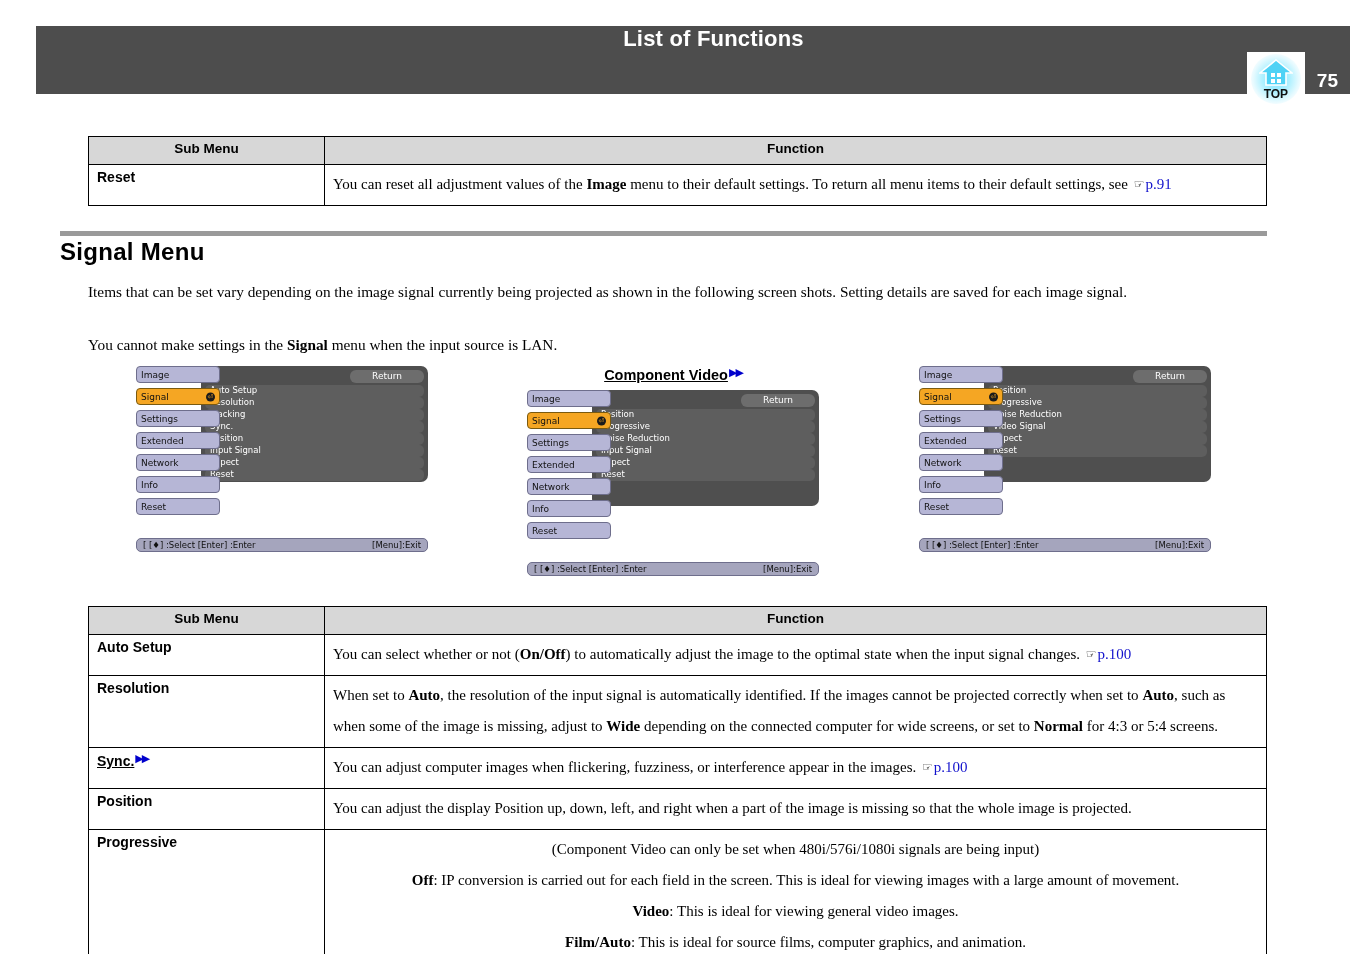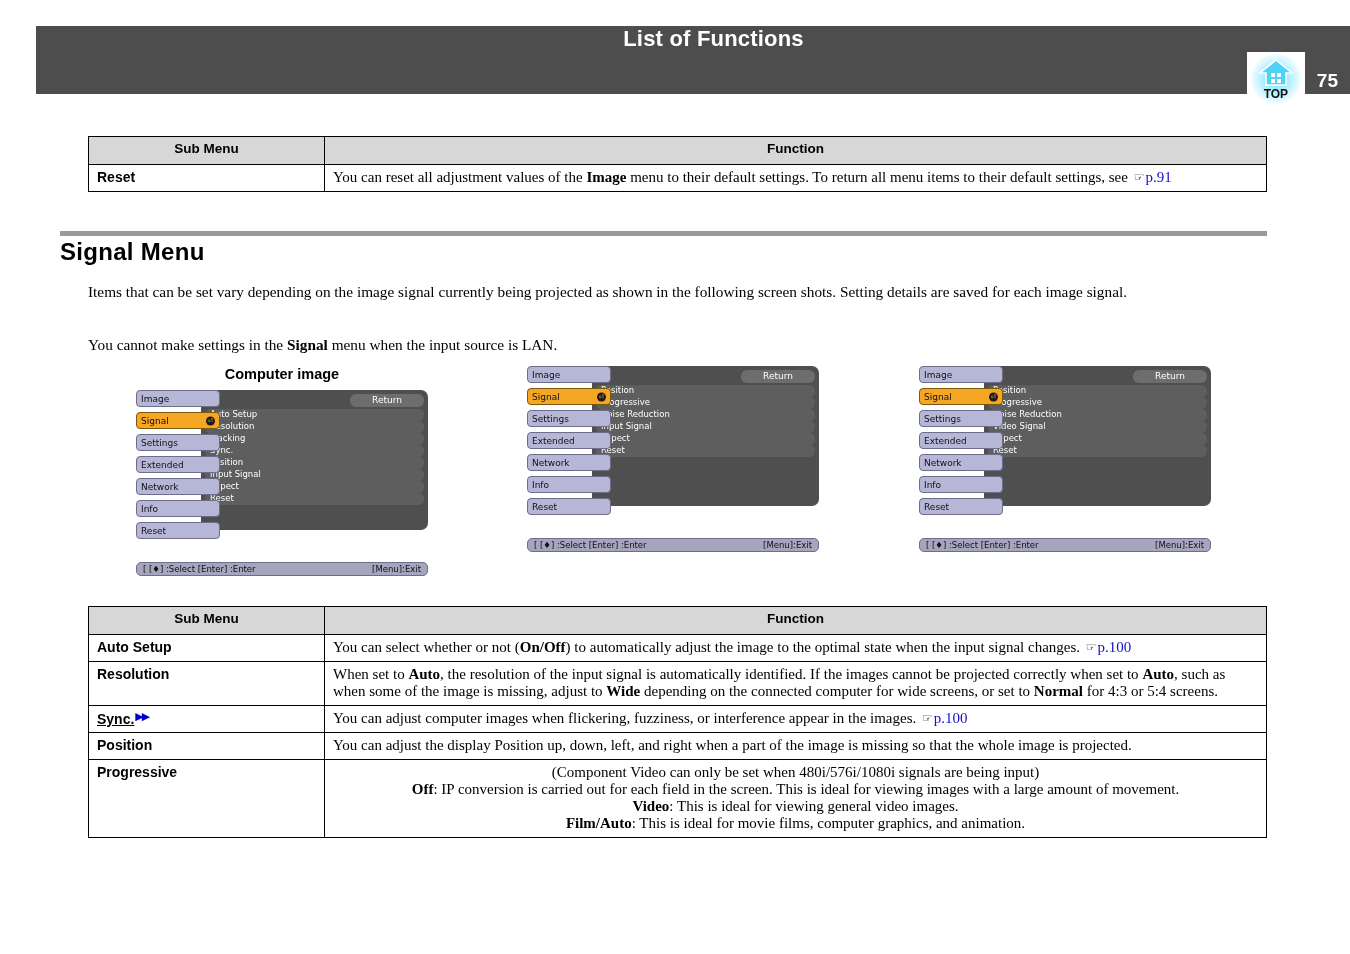--- a/index.html
+++ b/index.html
@@ -104,21 +104,21 @@
   td.sub {
     font-family: "Liberation Sans", sans-serif;
     font-weight: bold;
     font-size: 14px;
     padding-left: 8px;
     white-space: nowrap;
   }
   td.fn {
     font-family: "Liberation Serif", serif;
     font-size: 15px;
-    line-height: 17px;
+    line-height: 31px;
   }
   td.fn p { margin: 0; text-align: center; }
 
   #table-reset { left: 88px; top: 136px; width: 1179px; }
   #table-reset th.col-sub { width: 219px; }
 
   #table-signal { left: 88px; top: 606px; width: 1179px; }
   #table-signal th.col-sub { width: 219px; }
 
   
@@ -195,21 +195,21 @@
     position: absolute;
     left: 0; top: 0;
     width: 292px;
     height: 168px;
     background: #ffffff;
   }
   .osd-panel {
     position: absolute;
     left: 65px; top: 0;
     width: 227px;
-    height: 140px;
+    height: 116px;
     background: #4f4f4f;
     border-radius: 7px;
   }
   .osd-sidebar {
     position: absolute;
     left: 0; top: 0;
     width: 88px;
   }
   .side-item {
     position: relative;
@@ -333,23 +333,20 @@
   </tr>
 </tbody>
   </table>
 
 <div class="rule"></div>
 <div class="section-title">Signal Menu</div>
 <div class="para" id="para1">Items that can be set vary depending on the image signal currently being projected as shown in the following screen shots. Setting details are saved for each image signal.</div>
 <div class="para" id="para2"><span>You cannot make settings in the </span><b>Signal</b><span> menu when the input source is LAN.</span></div>
 
 <div class="shot" id="shot1">
-  <div class="shot-caption">
-    <span>Computer image</span>
-  </div>
   <div class="osd">
     <div class="osd-body"></div>
     <div class="osd-panel">
       <div class="osd-return">Return</div>
       <div class="osd-rows">
         <div class="osd-row"><span>Auto Setup</span><span class="val">On</span></div>
         <div class="osd-row"><span>Resolution</span><span class="val">Auto</span></div>
         <div class="osd-row"><span>Tracking</span><span class="val">0</span></div>
         <div class="osd-row"><span>Sync.</span><span class="val">0</span></div>
         <div class="osd-row"><span>Position</span><span class="val"></span></div>
@@ -383,20 +380,23 @@
         </div>
     </div>
   </div>
   <div class="osd-footer">
     <span>[ [♦] :Select  [Enter] :Enter</span>
     <span>[Menu]:Exit</span>
   </div>
 </div>
 
 <div class="shot" id="shot2">
+  <div class="shot-caption">
+    <span class="ul-term">Component Video</span><span class="gloss">▶▶</span>
+  </div>
   <div class="osd">
     <div class="osd-body"></div>
     <div class="osd-panel">
       <div class="osd-return">Return</div>
       <div class="osd-rows">
         <div class="osd-row"><span>Position</span><span class="val"></span></div>
         <div class="osd-row"><span>Progressive</span><span class="val">On</span></div>
         <div class="osd-row"><span>Noise Reduction</span><span class="val">Off</span></div>
         <div class="osd-row"><span>Input Signal</span><span class="val">Auto</span></div>
         <div class="osd-row"><span>Aspect</span><span class="val">4:3</span></div>
@@ -506,17 +506,17 @@
     <td class="sub">Position</td>
     <td class="fn">You can adjust the display Position up, down, left, and right when a part of the image is missing so that the whole image is projected.</td>
   </tr>
 
   <tr>
     <td class="sub">Progressive</td>
     <td class="fn">
       <p>(Component Video can only be set when 480i/576i/1080i signals are being input)</p>
       <p><b>Off</b><span>: IP conversion is carried out for each field in the screen. This is ideal for viewing images with a large amount of movement.</span></p>
       <p><b>Video</b><span>: This is ideal for viewing general video images.</span></p>
-      <p><b>Film/Auto</b><span>: This is ideal for movie films, computer graphics, and animation.</span></p>
+      <p><b>Film/Auto</b><span>: This is ideal for source films, computer graphics, and animation.</span></p>
     </td>
   </tr>
 </tbody>
   </table>
 
 </body></html>

